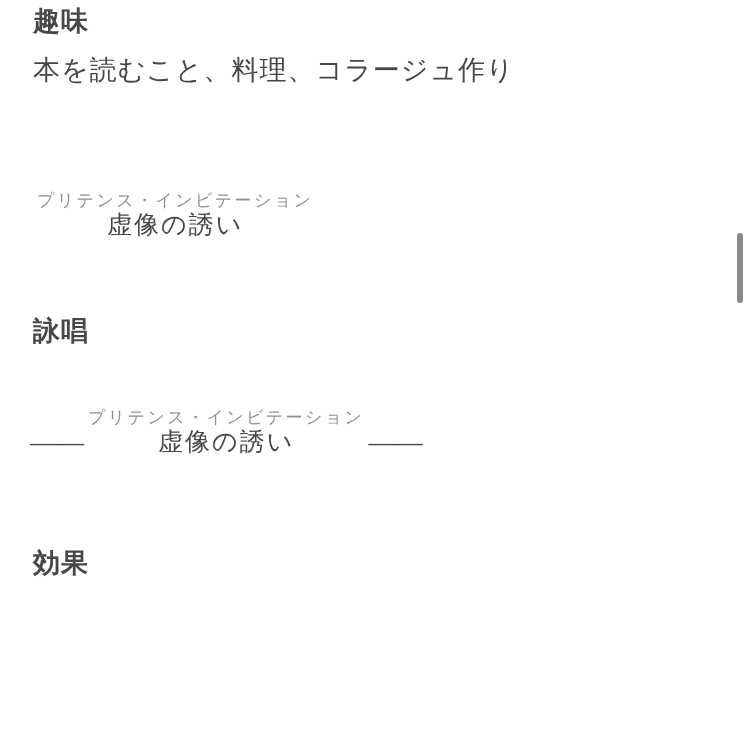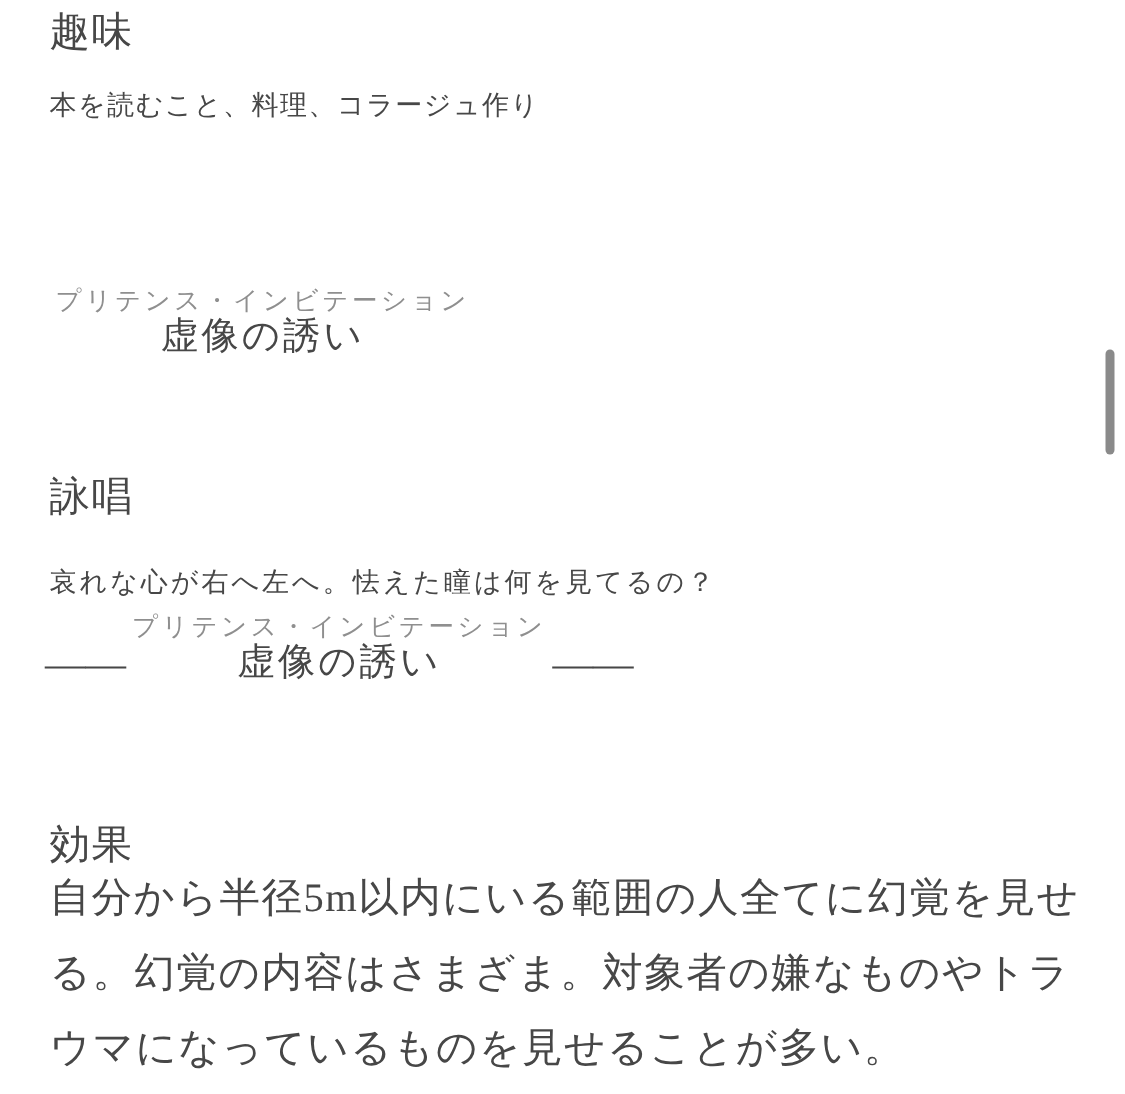--- a/index.html
+++ b/index.html
@@ -19,25 +19,26 @@
   .page {
     position: relative;
     width: 750px; height: 729px;
   }
   .heading {
     position: absolute;
     left: 33px;
     font-size: 27px;
     line-height: 36px;
     letter-spacing: 1px;
+    font-weight: bold;
   }
   .body-line {
     position: absolute;
     left: 33px;
-    font-size: 18px;
+    font-size: 27px;
     line-height: 36px;
     letter-spacing: 1px;
     text-align: right;
   }
   
   .spell-block {
     position: absolute;
     display: inline-flex;
     flex-direction: column;
     align-items: center;
@@ -98,32 +99,26 @@
 
   <div class="heading" style="top:3px">趣味</div>
   <div class="body-line" style="top:52px">本を読むこと、料理、コラージュ作り</div>
 
   <div class="spell-block" style="left:37px; top:193px">
     <span class="spell-ruby">プリテンス・インビテーション</span>
     <span class="spell-name">虚像の誘い</span>
   </div>
 
   <div class="heading" style="top:313px">詠唱</div>
-  <div class="body-line" style="top:370px; letter-spacing:2px">哀れな心が右へ左へ。怯えた瞳は何を見てるの？</div>
   <div class="spell-row" style="left:30px; top:410px">
     <span class="dash">——</span>
     <span class="spell-block" style="position:static">
       <span class="spell-ruby">プリテンス・インビテーション</span>
       <span class="spell-name">虚像の誘い</span>
     </span>
     <span class="dash">——</span>
   </div>
 
   <div class="heading" style="top:545px">効果</div>
-  <div class="effect-paragraph">
-    <div class="pline">自分から半径5m以内にいる範囲の人全てに幻覚を見せ</div>
-    <div class="pline">る。幻覚の内容はさまざま。対象者の嫌なものやトラ</div>
-    <div class="pline">ウマになっているものを見せることが多い。</div>
-  </div>
 
   <div class="scrollbar-thumb"></div>
 
 </div>
 
 </body></html>

